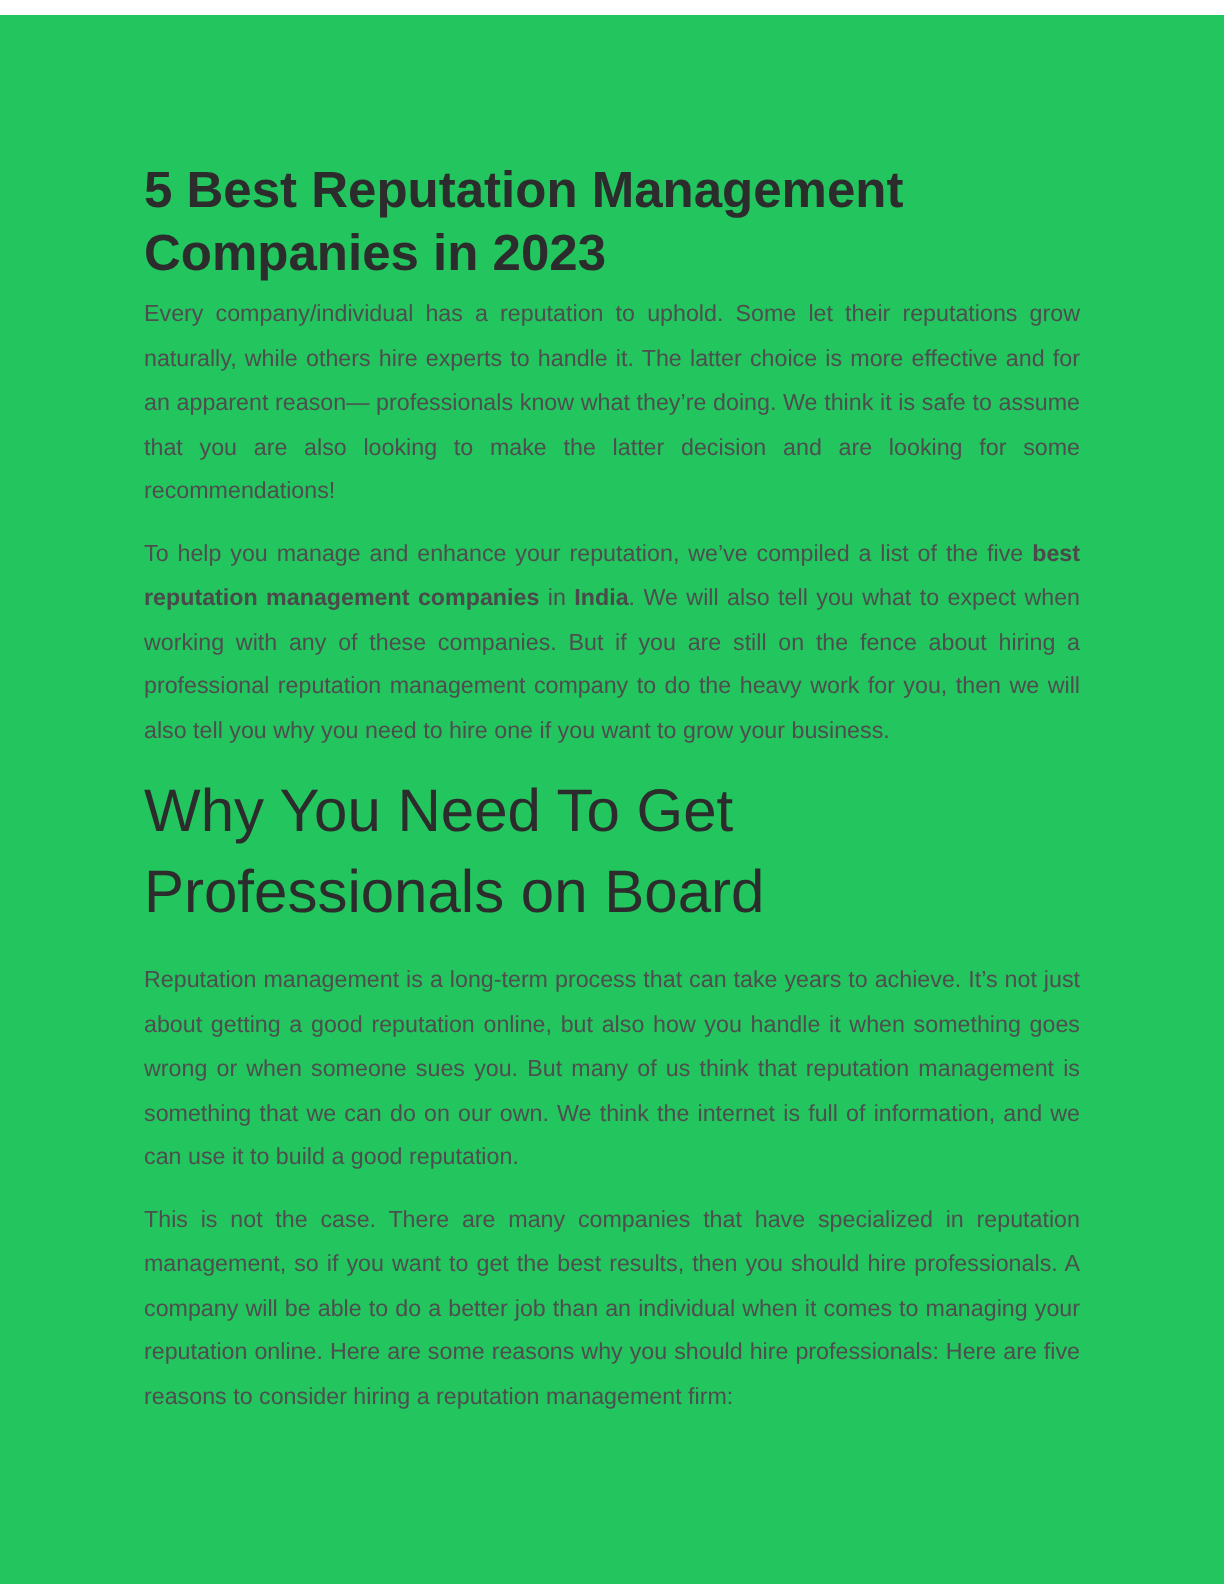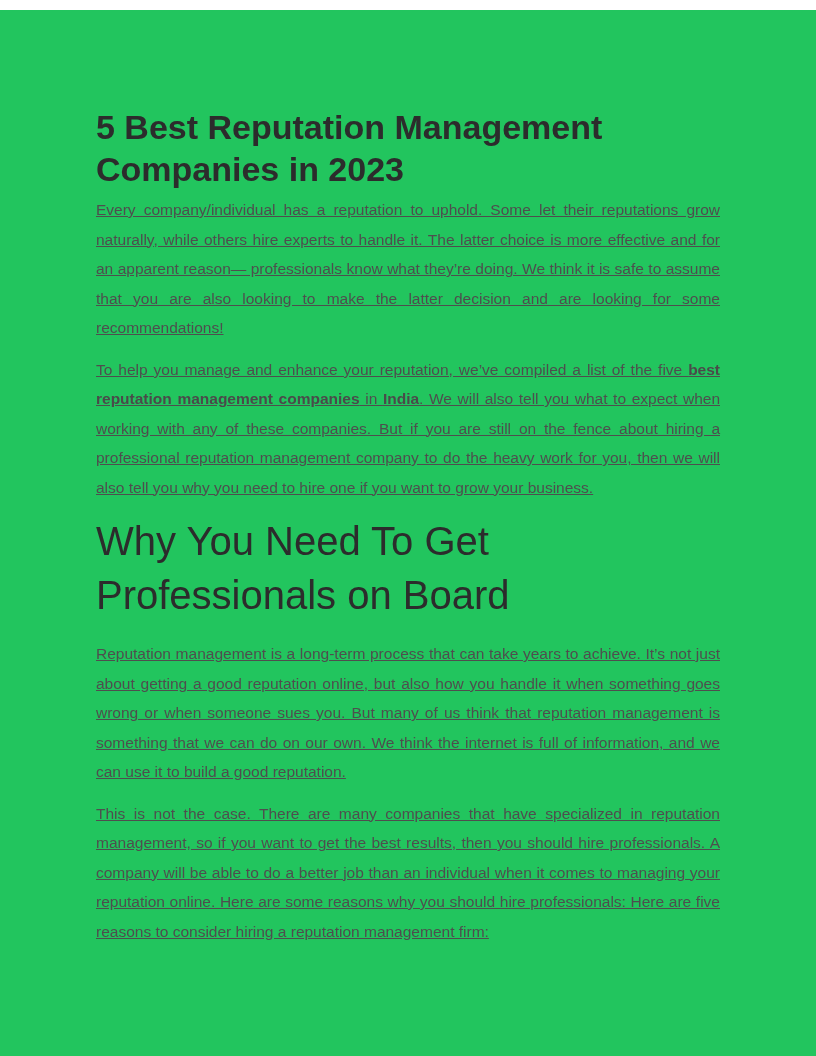--- a/index.html
+++ b/index.html
@@ -36,21 +36,20 @@
     line-height: 54px;
     font-weight: 400;
     color: #2c2c2c;
   }
   p.body-para {
     margin: 0 0 12px 0;
     font-size: 15.5px;
     line-height: 29.5px;
     color: #4e4e4e;
     text-align: justify;
-    text-decoration: underline;
   }
   p.body-para:last-child {
     margin-bottom: 0;
   }
   p.body-para strong {
     font-weight: 700;
     color: #4a4a4a;
   }
 </style>
 </head>

